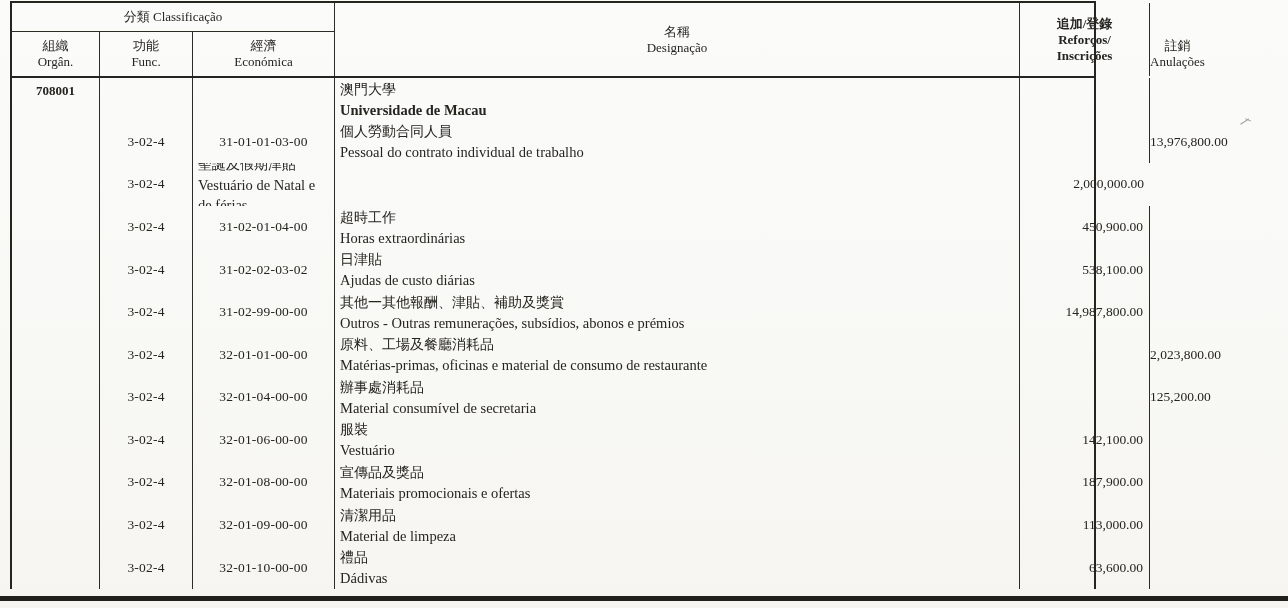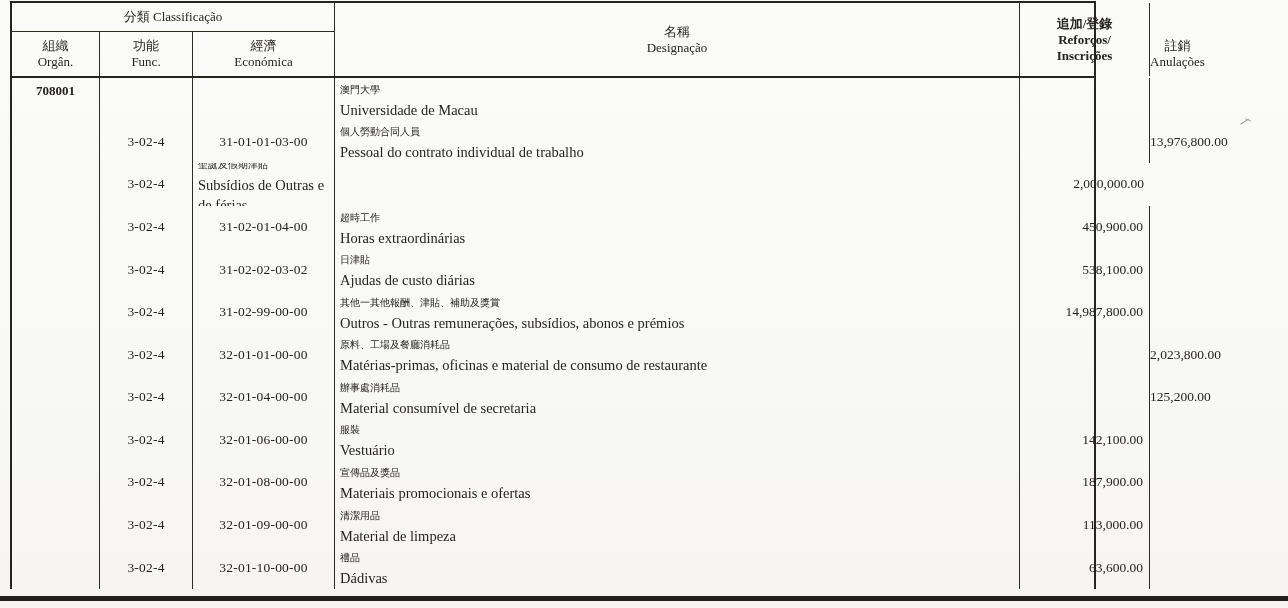--- a/index.html
+++ b/index.html
@@ -64,23 +64,23 @@
   .c-code {
     font-size: 13.5px;
     display: flex; justify-content: center; align-items: center;
     letter-spacing: 0.2px;
   }
   .c-des {
     display: flex; flex-direction: column; justify-content: center;
     padding: 1px 4px 1px 5px;
     overflow: hidden;
   }
-  .c-des .zh { font-size: 10px; line-height: 21px; font-family: "Liberation Serif", "DejaVu Serif", serif; }
+  .c-des .zh { font-size: 14px; line-height: 21px; font-family: "Liberation Serif", "DejaVu Serif", serif; }
   .c-des .pt { font-size: 14.5px; line-height: 20px; }
-  .trow.bold .c-des .pt { font-weight: normal; }
+  .trow.bold .c-des .pt { font-weight: bold; }
   .c-amt {
     font-size: 13.5px;
     display: flex; align-items: center; justify-content: flex-end;
     padding-right: 6px;
   }
   .bottom-rule {
     position: absolute; left: 0; right: 0; top: 596px; height: 5px;
     background: #21201c;
   }
   .pencil-mark {
@@ -157,21 +157,21 @@
       <div class="pt">Pessoal do contrato individual de trabalho</div>
     </div>
     <div class="c-amt br"></div>
     <div class="c-amt">13,976,800.00</div>
   </div>
         <div class="trow">
     <div class="c-org br"></div>
     <div class="c-code br">3-02-4</div>
     <div class="c-des br">
       <div class="zh">聖誕及假期津貼</div>
-      <div class="pt">Subsídios de Outras e de férias</div>
+      <div class="pt">Vestuário de Natal e de férias</div>
     </div>
     <div class="c-amt br"></div>
     <div class="c-amt">2,000,000.00</div>
   </div>
         <div class="trow">
     <div class="c-org br"></div>
     <div class="c-code br">3-02-4</div>
     <div class="c-code br">31-02-01-04-00</div>
     <div class="c-des br">
       <div class="zh">超時工作</div>

